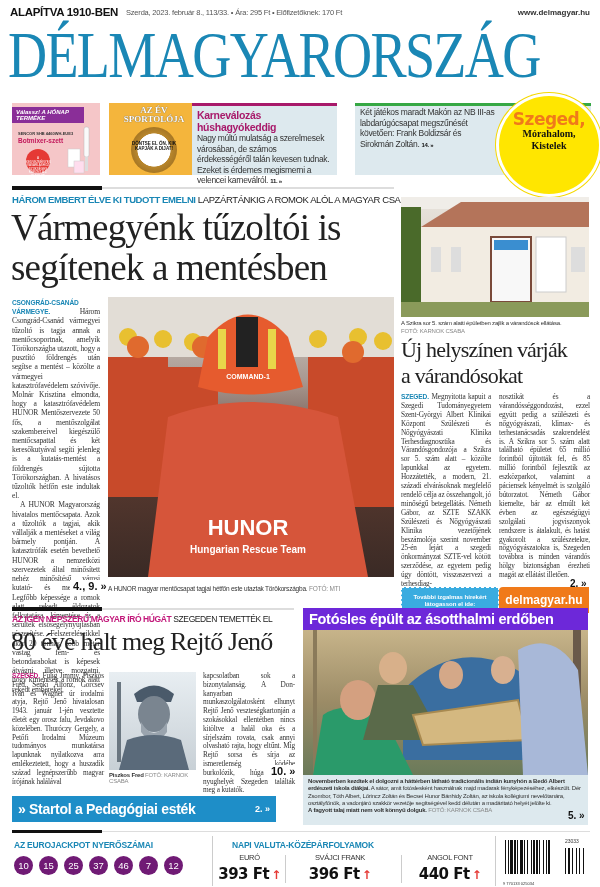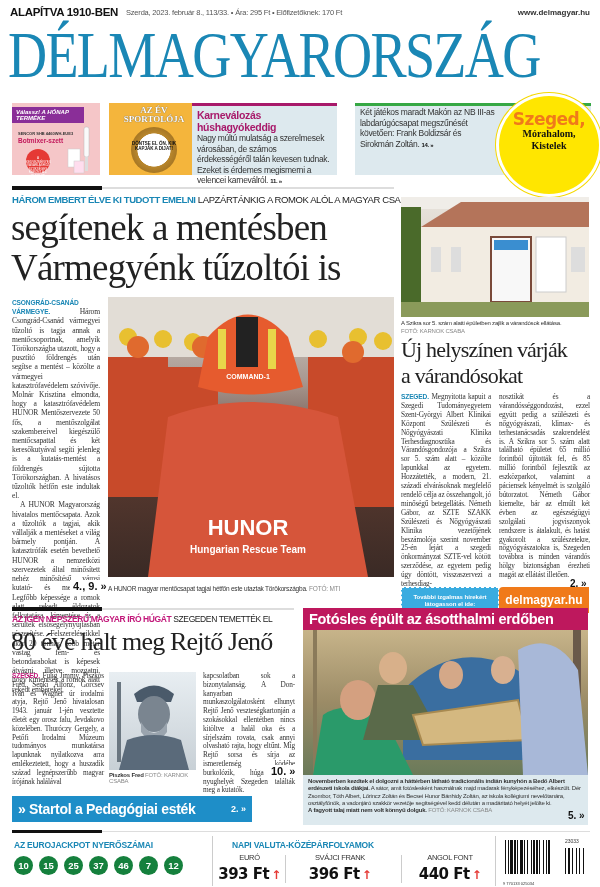--- a/index.html
+++ b/index.html
@@ -36,21 +36,21 @@
 .kicker{font-size:9.5px;letter-spacing:-0.4px;font-weight:bold;white-space:nowrap}
 .kicker .rest{color:#222;font-weight:normal}
 .headline{font-family:"Liberation Serif",serif;color:#222;letter-spacing:-0.8px}
 .body{font-family:"Liberation Serif",serif;font-size:7.6px;line-height:9.2px;color:#333;text-align:justify;letter-spacing:-0.15px}
 .body .loc{font-family:"Liberation Sans",sans-serif;font-weight:bold;font-size:6.6px}
 .ref2{font-weight:bold;font-size:11px;color:#111;font-family:"Liberation Sans",sans-serif;background:#fff;padding-left:3px}
 .cap{font-size:6.5px;color:#333;letter-spacing:-0.2px}
 .cap .fo{color:#888}
 .photo{overflow:hidden}
 .ballrow{display:flex;gap:6px}
-.ball{width:19px;height:19px;border-radius:50%;background:#15803d;color:#fff;font-weight:bold;font-size:9.5px;display:flex;align-items:center;justify-content:center}
+.ball{width:19px;height:19px;border-radius:50%;background:#701a75;color:#fff;font-weight:normal;font-size:9.5px;display:flex;align-items:center;justify-content:center}
 .fx{text-align:center}
 .fx .lbl{font-size:7.5px;color:#333;letter-spacing:-0.3px}
 .fx .val{font-size:15px;font-weight:bold;color:#111;font-family:"DejaVu Sans",sans-serif;letter-spacing:-0.5px;margin-top:3px}
 .fx .arr{color:#e53935;font-size:12px;margin-left:2px}
 .vsep{width:1px;background:#ccc}
 </style>
 </head>
 <body>
 
 <div class="abs topbar">
@@ -94,22 +94,22 @@
   <div class="b1">Szeged,</div>
   <div class="b2">Mórahalom,</div>
   <div class="b2">Kistelek</div>
 </div>
 
 <div class="abs secline" style="left:12px;top:187px;width:382px">
     <div class="blk"></div>
   </div>
 <div class="abs kicker" style="left:12px;top:194px;color:#1a87b5"><span>HÁROM EMBERT ÉLVE KI TUDOTT EMELNI</span> <span class="rest">LAPZÁRTÁNKIG A ROMOK ALÓL A MAGYAR CSAPAT</span></div>
 <div class="abs headline" style="left:11px;top:208px;font-size:37px;line-height:40px;width:390px">
+  <div>Vármegyénk tűzoltói is</div>
   <div>segítenek a mentésben</div>
-  <div>Vármegyénk tűzoltói is</div>
 </div>
 
 <div class="abs body" style="left:12px;top:298px;width:88px">
   <p><span class="loc" style="color:#1a87b5">CSONGRÁD-CSANÁD VÁRMEGYE.</span> <span>Három Csongrád-Csanád vármegyei tűzoltó is tagja annak a mentőcsoportnak, amelyik Törökországba utazott, hogy a pusztító földrengés után segítse a mentést – közölte a vármegyei katasztrófavédelem szóvivője. Molnár Krisztina elmondta, hogy a katasztrófavédelem HUNOR Mentőszervezete 50 fős, a mentőszolgálat szakembereivel kiegészülő mentőcsapattal és két keresőkutyával segíti jelenleg is a kutatás-mentést a földrengés sújtotta Törökországban. A hivatásos tűzoltók hétfőn este indultak el.</span></p>
   <p style="text-indent:8px"><span>A HUNOR Magyarország hivatalos mentőcsapata. Azok a tűzoltók a tagjai, akik vállalják a mentéseket a világ bármely pontján. A katasztrófák esetén bevethető HUNOR a nemzetközi szervezetek által minősített nehéz minősítésű városi kutató- és mentőcsapat. Legfőbb képessége a romok alatt rekedt áldozatok felkutatása, kimentése és a sérültek elsősegélynyújtásban részesítése. Felszereléseikkel akár 20 tonnás, több méter vastag fém- és betondarabokat is képesek átvágni, illetve mozgatni, hogy kimentsék a romok alatt rekedt embereket.</span></p>
 </div>
 <div class="abs ref2" style="left:70px;top:580px">4., 9. »</div>
 
 <div class="abs photo" style="left:108px;top:297px;width:286px;height:280px;background:linear-gradient(180deg,#d8d4ce 0%,#a89890 30%,#5a3a30 60%,#3a2a25 100%)">
   <svg width="286" height="280" viewBox="0 0 286 280">
@@ -196,21 +196,21 @@
     <path d="M10 98 L18 68 Q45 58 72 68 L80 98 Z" fill="#5a6a7a"></path>
     <rect x="8" y="10" width="4" height="80" fill="#6a7680"></rect>
   </svg>
 </div>
 <div class="abs cap" style="left:109px;top:772px;width:92px;font-size:6px"><b>Piszkos Fred</b> <span class="fo">FOTÓ: KARNOK CSABA</span></div>
 <div class="abs body" style="left:203px;top:672px;width:92px;font-size:7.3px;line-height:8.8px">
   <span>kapcsolatban sok a bizonytalanság. A Don-kanyarban munkaszolgálatosként elhunyt Rejtő Jenő veszteségkartonján a szokásokkal ellentétben nincs kitöltve a halál oka és a sírjelszám rovata, csak annyi olvasható rajta, hogy eltűnt. Míg Rejtő sorsa és sírja az ismeretlenség ködébe burkolózik, húga végső nyughelyét Szegeden találták meg a kutatók.</span>
 </div>
 <div class="abs ref2" style="left:268px;top:765px">10. »</div>
 
-<div class="abs" style="left:303px;top:608px;width:285px;height:22px;background:#be185d;color:#fff;font-weight:bold;font-size:14.5px;padding:3px 6px;letter-spacing:-0.3px;white-space:nowrap">Fotósles épült az ásotthalmi erdőben</div>
+<div class="abs" style="left:303px;top:608px;width:285px;height:22px;background:#6d28d9;color:#fff;font-weight:bold;font-size:14.5px;padding:3px 6px;letter-spacing:-0.3px;white-space:nowrap">Fotósles épült az ásotthalmi erdőben</div>
 <div class="abs photo" style="left:303px;top:630px;width:285px;height:145px;background:linear-gradient(180deg,#c7b48a 0%,#9b8b66 50%,#6a7a5a 100%)">
   <svg width="285" height="145" viewBox="0 0 285 145">
     <path d="M100 60 Q160 0 230 50 L230 130 L100 130 Z" fill="#3a6ea0"></path>
     <rect x="10" y="0" width="4" height="145" fill="#8a7a5a"></rect>
     <rect x="270" y="0" width="8" height="145" fill="#6a5a4a"></rect>
     <path d="M10 145 L20 85 Q40 70 80 85 L110 145 Z" fill="#2a9a6a"></path>
     <ellipse cx="55" cy="70" rx="18" ry="20" fill="#d4a080"></ellipse>
     <ellipse cx="90" cy="38" rx="14" ry="16" fill="#d8b08a"></ellipse>
     <path d="M75 55 L110 55 L140 110 L60 110 Z" fill="#5a6a4a"></path>
     <ellipse cx="148" cy="45" rx="12" ry="14" fill="#d4a888"></ellipse>
@@ -218,21 +218,21 @@
     <path d="M110 85 L215 70 L225 110 L120 115 Z" fill="#d4b880" stroke="#a88a50" stroke-width="2"></path>
     <path d="M215 20 Q250 0 275 40 L285 145 L220 145 Z" fill="#a8b8d8"></path>
   </svg>
 </div>
 <div class="abs" style="left:303px;top:775px;width:285px;height:50px;background:#dde9ee;padding:3px 5px;font-size:6px;line-height:7.3px;color:#333;letter-spacing:-0.2px">
   <b>Novemberben kezdtek el dolgozni a háttérben látható tradicionális indián kunyhón a Bedő Albert erdészeti iskola diákjai.</b> <span>A sátor, amit fotóslesként használnak majd madarak fényképezéséhez, elkészült. Dér Zsombor, Tóth Albert, Lőrincz Zoltán és Becsei Hunor Bánhidy Zoltán, az iskola kollégiumi nevelőtanára, osztályfőnök, a vadonjáró szakkör vezetője segítségével kedd délután a madáritató helyét jelölte ki.</span><br>
   <b>A fagyott talaj miatt nem volt könnyű dolguk.</b> <span class="fo" style="color:#888">FOTÓ: KARNOK CSABA</span>
 </div>
 <div class="abs ref2" style="left:565px;top:810px;background:none;font-size:10px">5. »</div>
 
-<div class="abs" style="left:12px;top:796px;width:240px;height:23px;background:#1e8ec8;color:#fff;display:flex;align-items:center;padding:13px 6px">
+<div class="abs" style="left:12px;top:796px;width:264px;height:23px;background:#1e8ec8;color:#fff;display:flex;align-items:center;padding:13px 6px">
   <span style="font-weight:bold;font-size:14px;letter-spacing:-0.3px">» Startol a Pedagógiai esték</span>
   <span style="margin-left:auto;font-weight:bold;font-size:9px">2. »</span>
 </div>
 
 <div class="abs secline" style="left:12px;top:831px;width:578px;height:1px">
     <div class="blk" style="top:-1px;height:3px"></div>
   </div>
 
 <div class="abs" style="left:14px;top:840px;font-weight:bold;font-size:8.5px;color:#1a87b5;letter-spacing:-0.2px">AZ EUROJACKPOT NYERŐSZÁMAI</div>
 <div class="abs ballrow" id="balls" style="left:14px;top:856px">

